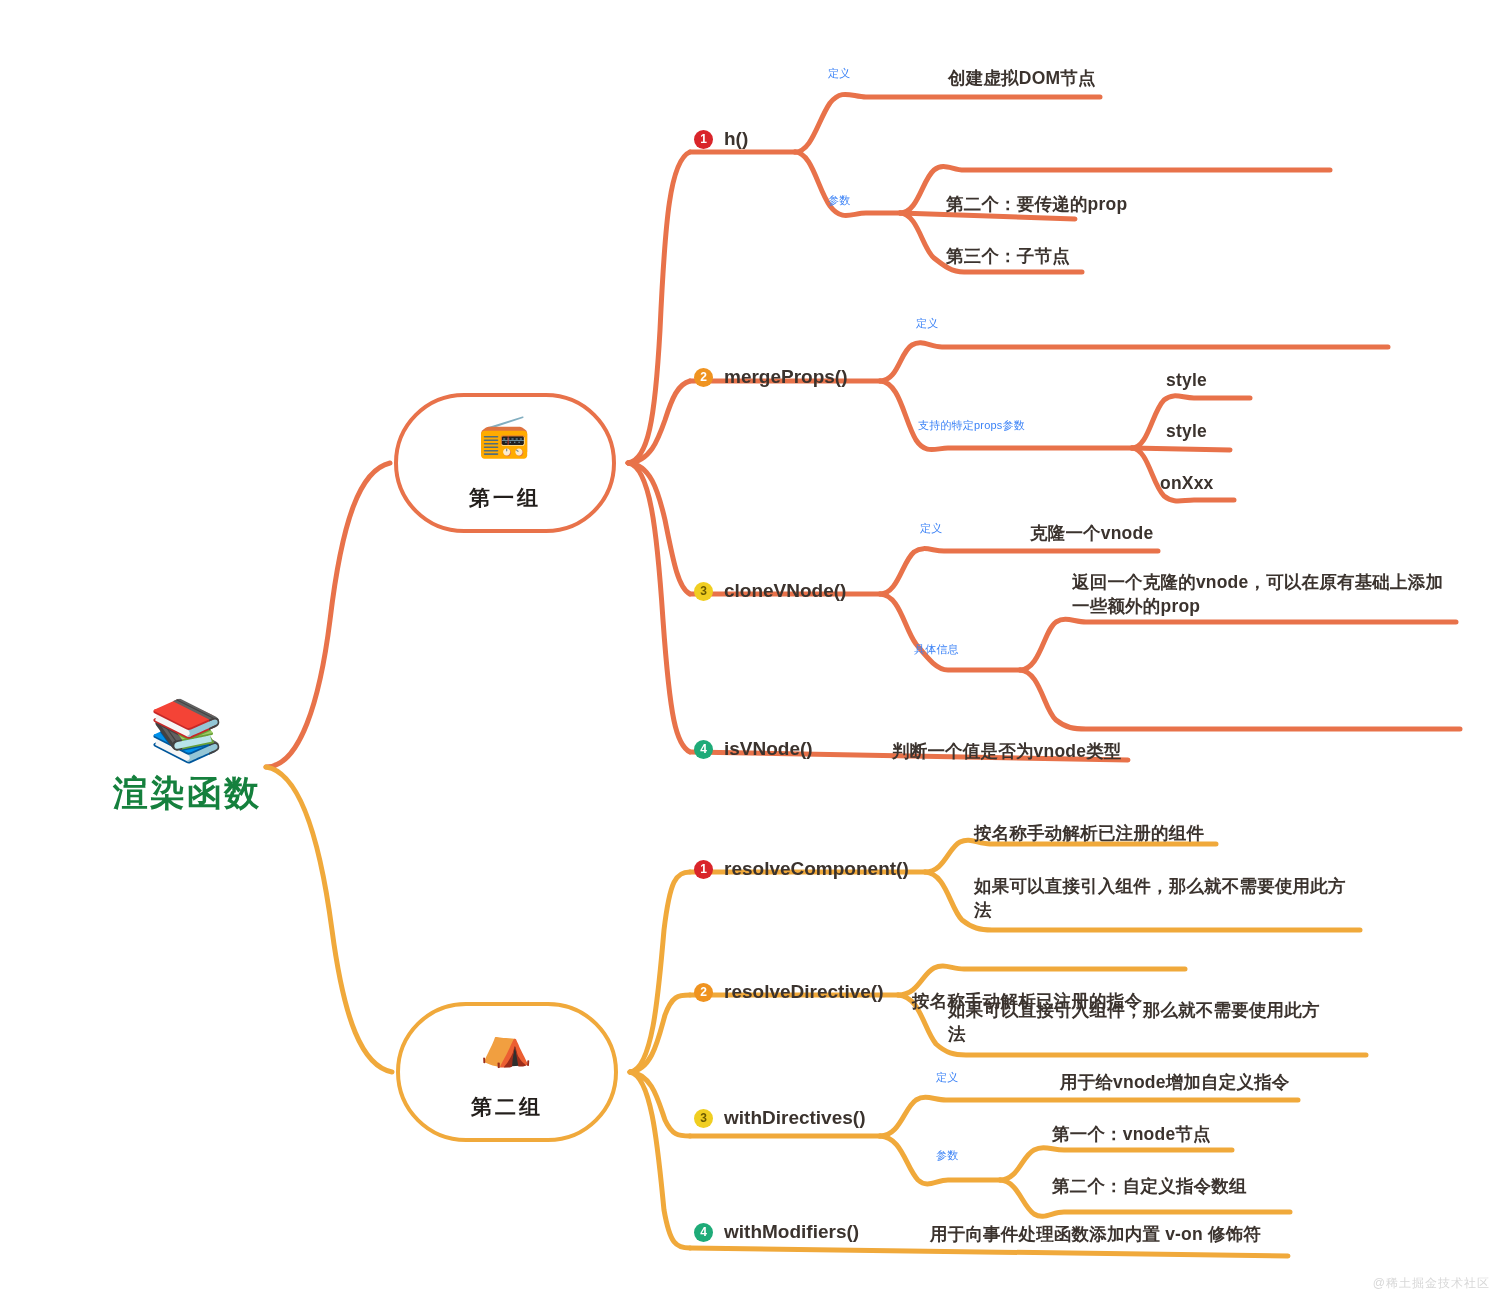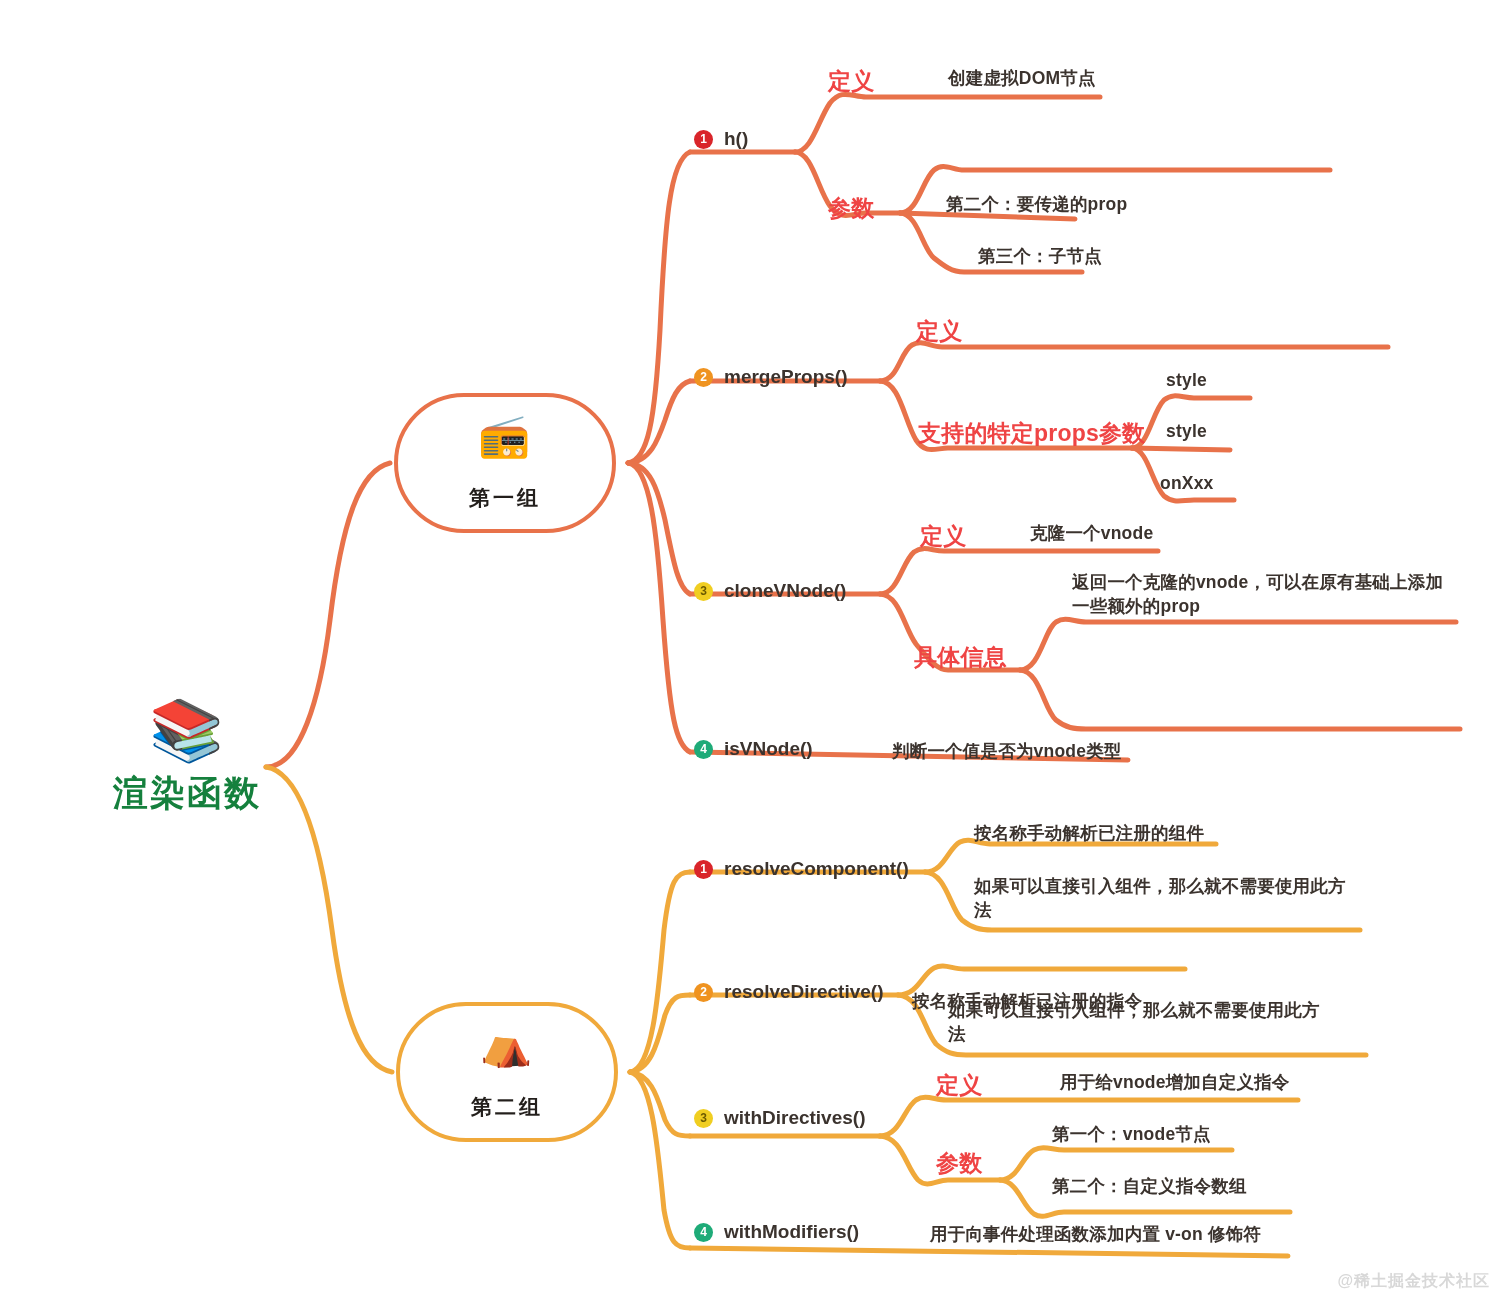--- a/index.html
+++ b/index.html
@@ -98,39 +98,39 @@
     line-height:1;
     flex:none;
   }
   .b1{background:#d9252a;}
   .b2{background:#ef9320;}
   .b3{background:#f0ce21;color:#6b5a00;}
   .b4{background:#1eab78;}
 
   
   .mid{
-    font-size:23px;
-    font-weight:700;
-    color:#ef4444;
+    font-size:11px;
+    font-weight:400;
+    color:#3b82f6;
   }
   .leaf{
     font-size:17.5px;
     font-weight:700;
     color:#3b332e;
   }
   .leaf.w2{ width:400px; white-space:normal; }
   .leaf.w3{ width:380px; white-space:normal; }
   .leaf.w4{ width:390px; white-space:normal; }
   .watermark{
     position:absolute;
     right:22px;
     bottom:24px;
-    font-size:16px;
+    font-size:12px;
     color:#d8d8d8;
-    font-weight:700;
+    font-weight:400;
     letter-spacing:1px;
   }
 </style>
 </head>
 <body>
 
 <div id="canvas">
 
   <svg id="wires" viewBox="0 0 1512 1316">
     <g fill="none" stroke-linecap="round" stroke-linejoin="round">
@@ -218,21 +218,21 @@
   <div class="topic" style="left:694px;top:738px;">
     <span class="badge b4">4</span>
     <span>isVNode()</span>
   </div>
 
   <div class="lbl mid" style="left:828px;top:66px;">定义</div>
   <div class="lbl leaf" style="left:948px;top:66px;">创建虚拟DOM节点</div>
 
   <div class="lbl mid" style="left:828px;top:193px;">参数</div>
   <div class="lbl leaf" style="left:946px;top:192px;">第二个：要传递的prop</div>
-  <div class="lbl leaf" style="left:946px;top:244px;margin-left:32px;">第三个：子节点</div>
+  <div class="lbl leaf" style="left:946px;top:244px;">第三个：子节点</div>
 
   <div class="lbl mid" style="left:916px;top:316px;">定义</div>
 
   <div class="lbl mid" style="left:918px;top:418px;">支持的特定props参数</div>
   <div class="lbl leaf" style="left:1166px;top:368px;">style</div>
   <div class="lbl leaf" style="left:1166px;top:419px;">style</div>
   <div class="lbl leaf" style="left:1160px;top:471px;">onXxx</div>
 
   <div class="lbl mid" style="left:920px;top:521px;">定义</div>
   <div class="lbl leaf" style="left:1030px;top:521px;">克隆一个vnode</div>

